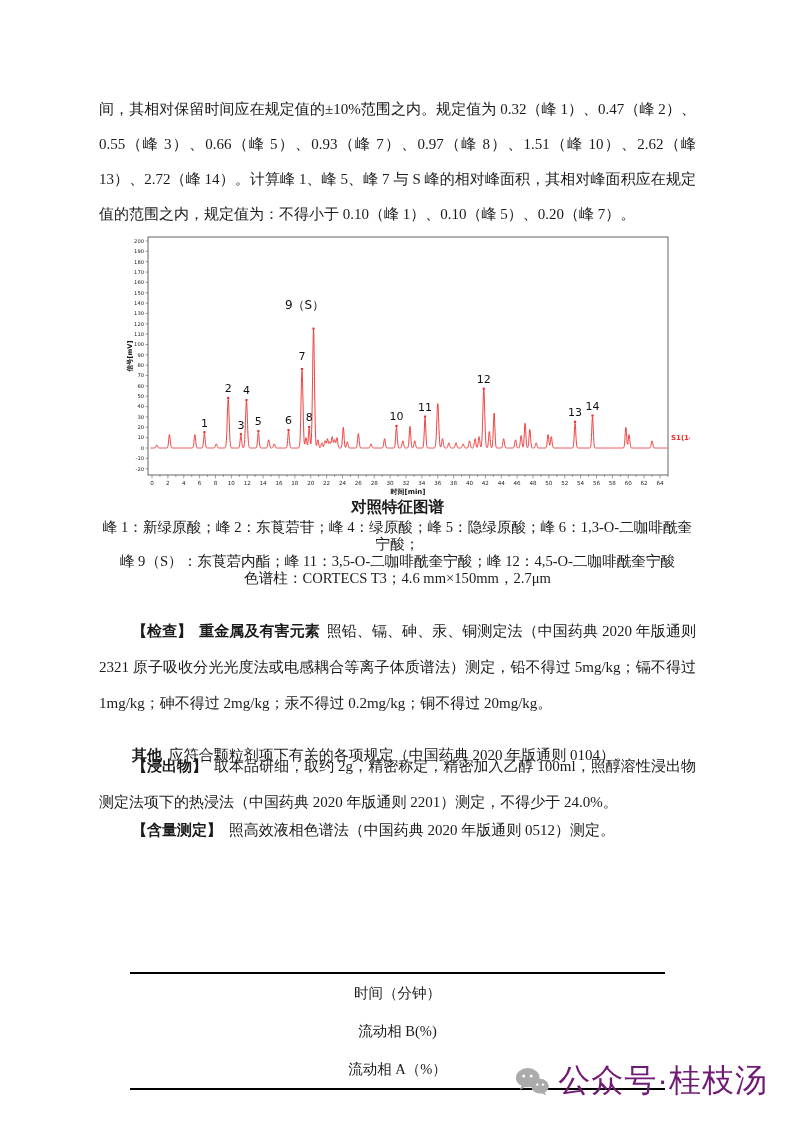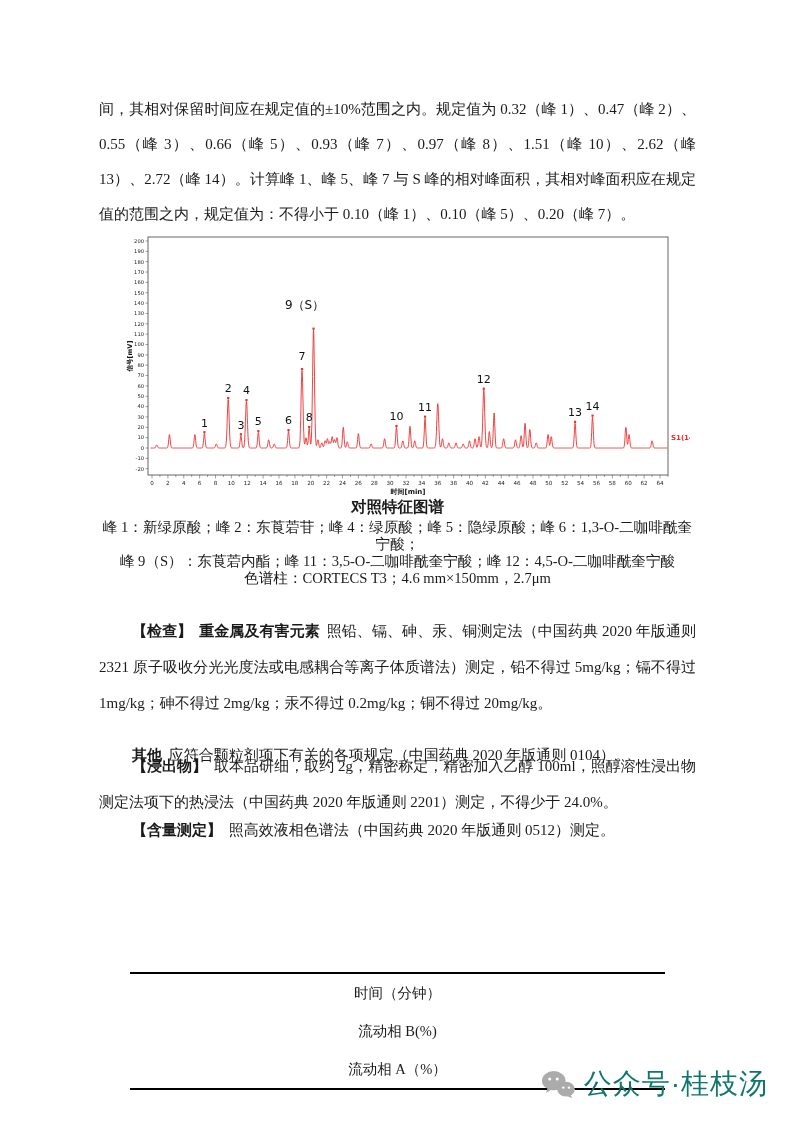--- a/index.html
+++ b/index.html
@@ -16,21 +16,21 @@
   .caption{position:absolute;left:99px;top:495px;width:597px;text-align:center;margin:0;}
   .caption .cap-title{font-weight:bold;font-size:15.5px;line-height:24px;margin:0;}
   .caption .cap-line{font-size:14.6px;line-height:17px;margin:0;}
 
   .grad-table{position:absolute;left:130px;top:972px;width:535px;
         border-top:2.6px solid #000;border-bottom:2.6px solid #000;display:flex;flex-direction:column;}
   .grad-table .cell{flex:1;text-align:center;font-size:14.5px;padding:10px 0 9px 0;}
 
   .watermark{position:absolute;right:26px;bottom:20px;display:flex;align-items:center;
         gap:9px;font-family:"Liberation Sans","DejaVu Sans",sans-serif;}
-  .watermark .wm-text{font-size:28px;color:#0f766e;letter-spacing:1px;}
+  .watermark .wm-text{font-size:32px;color:#701a75;letter-spacing:1px;}
 </style>
 </head>
 <body>
 
 <div class="page">
 
   <p class="para" style="top:92px;">
     <span>间，其相对保留时间应在规定值的±10%范围之内。规定值为 0.32（峰 1）、0.47（峰 2）、0.55（峰 3）、0.66（峰 5）、0.93（峰 7）、0.97（峰 8）、1.51（峰 10）、2.62（峰 13）、2.72（峰 14）。计算峰 1、峰 5、峰 7 与 S 峰的相对峰面积，其相对峰面积应在规定值的范围之内，规定值为：不得小于 0.10（峰 1）、0.10（峰 5）、0.20（峰 7）。</span>
   </p>
 

